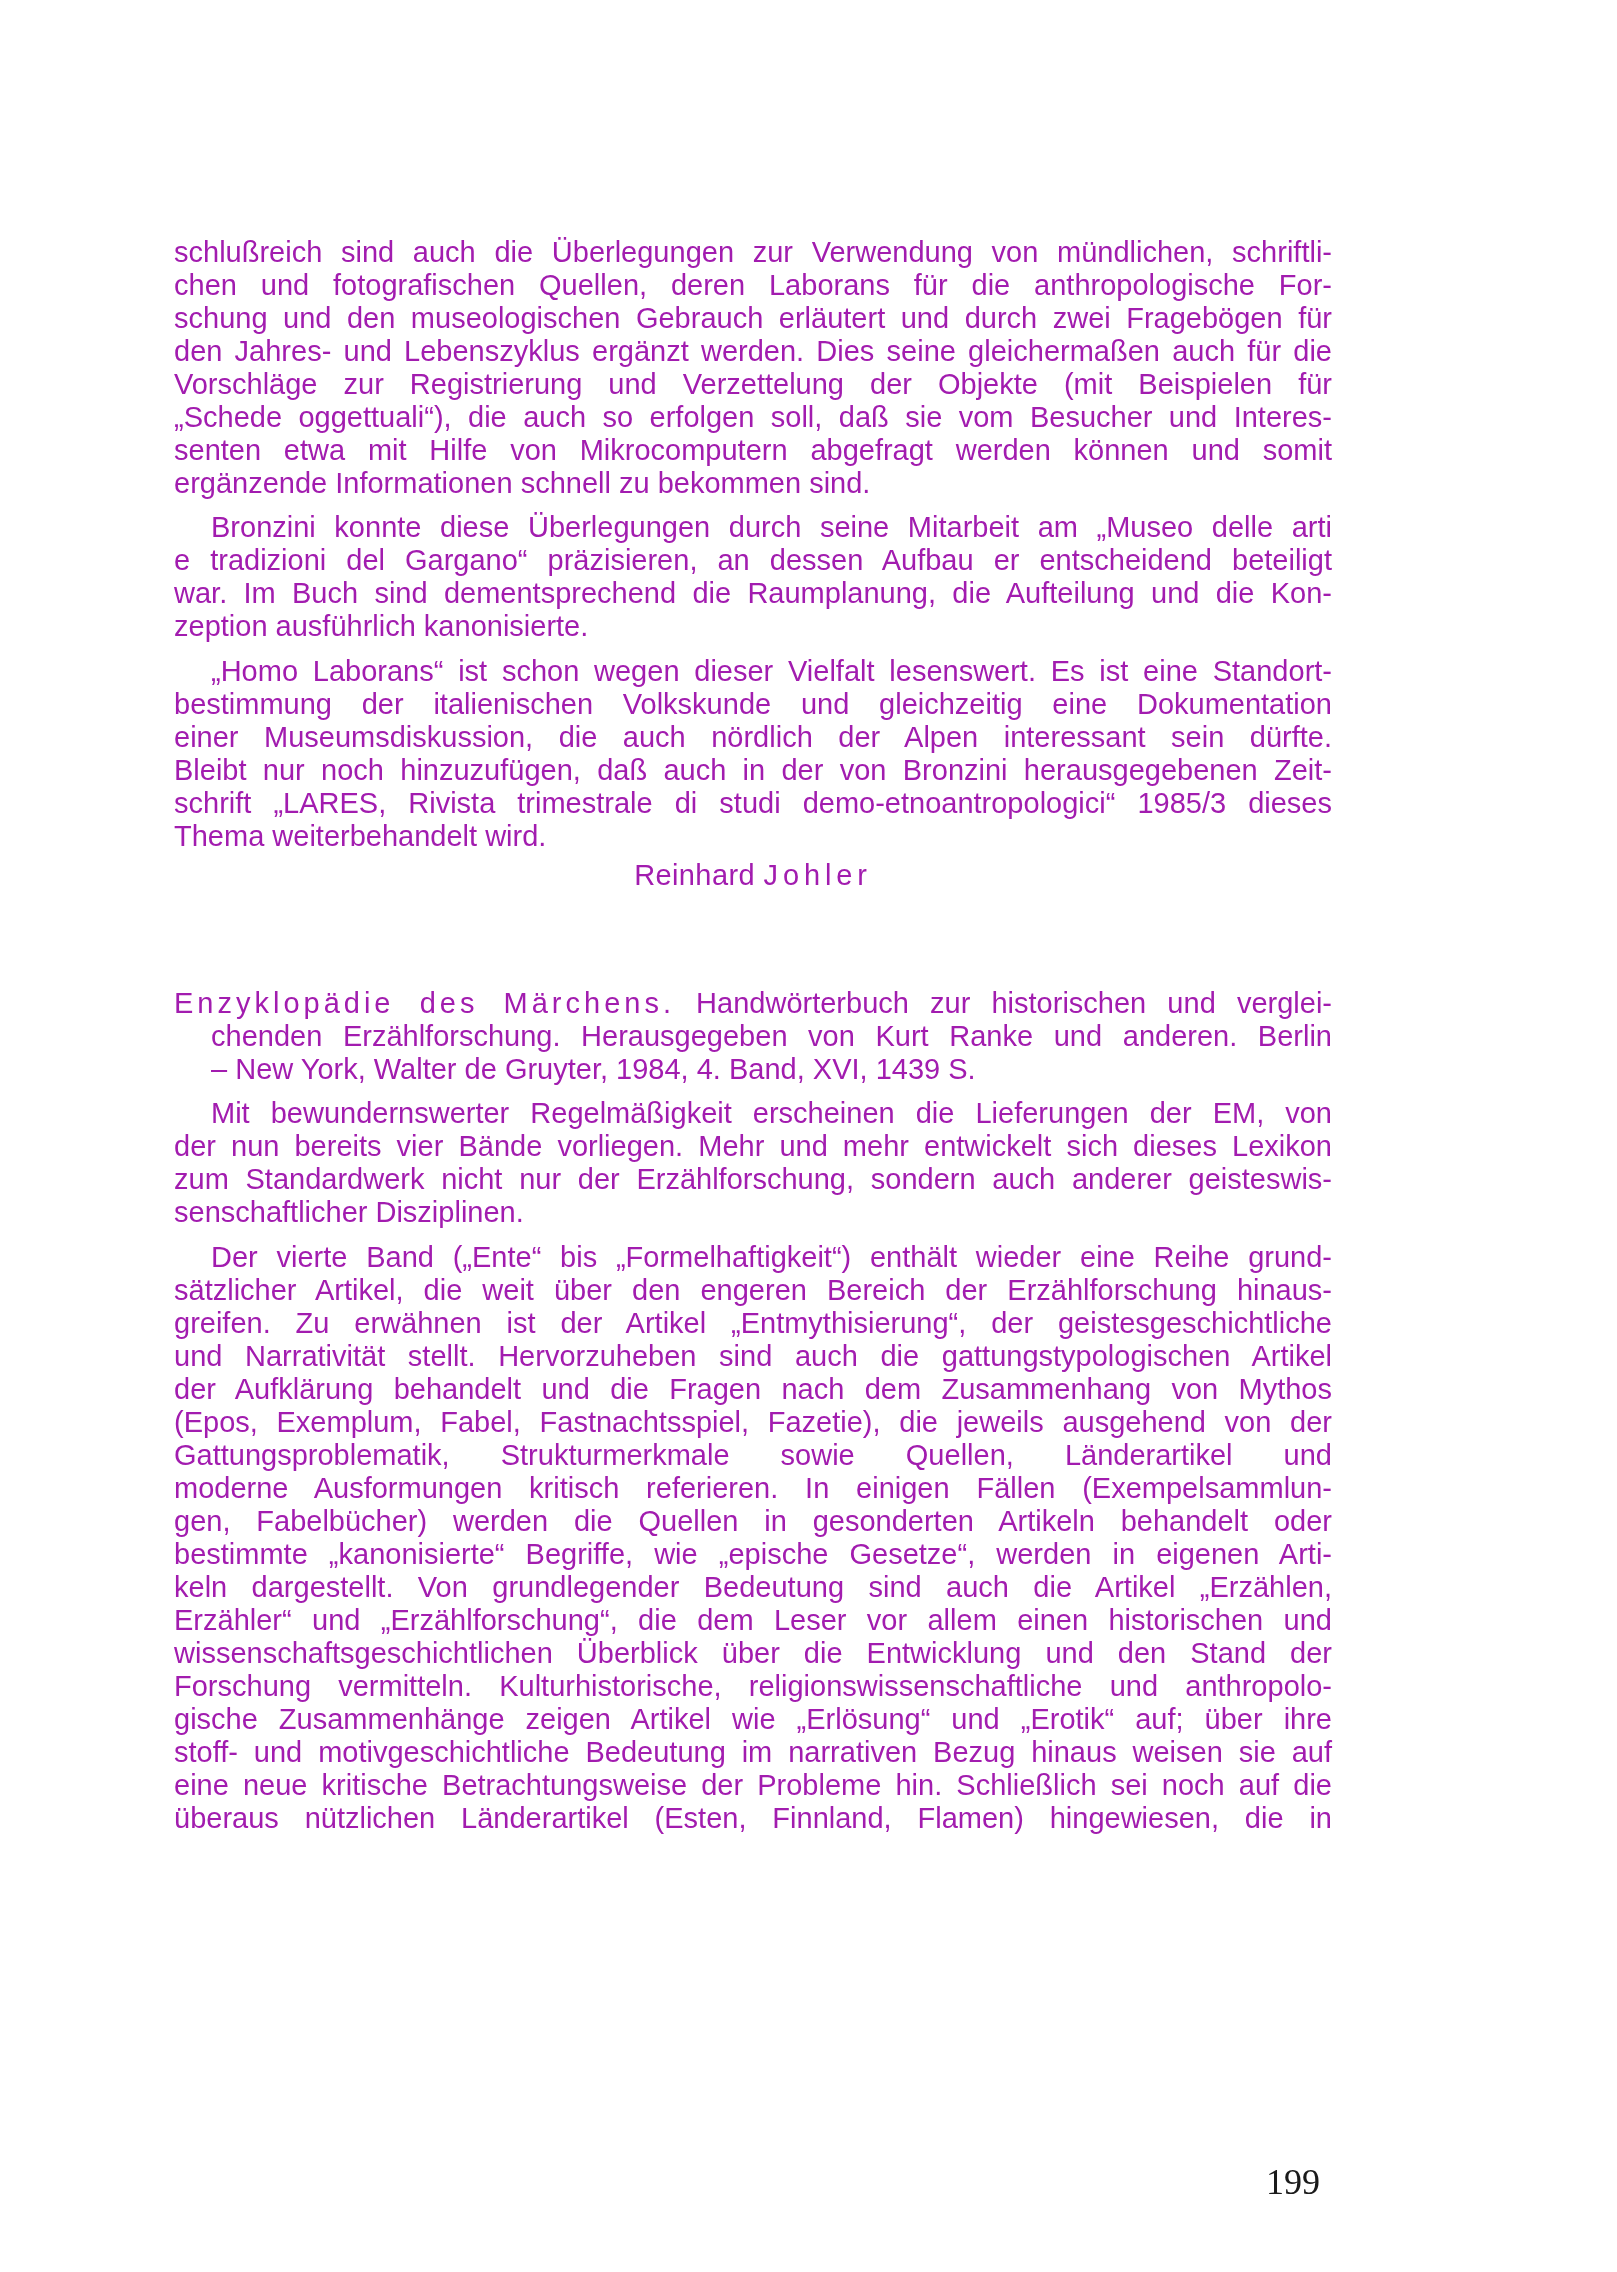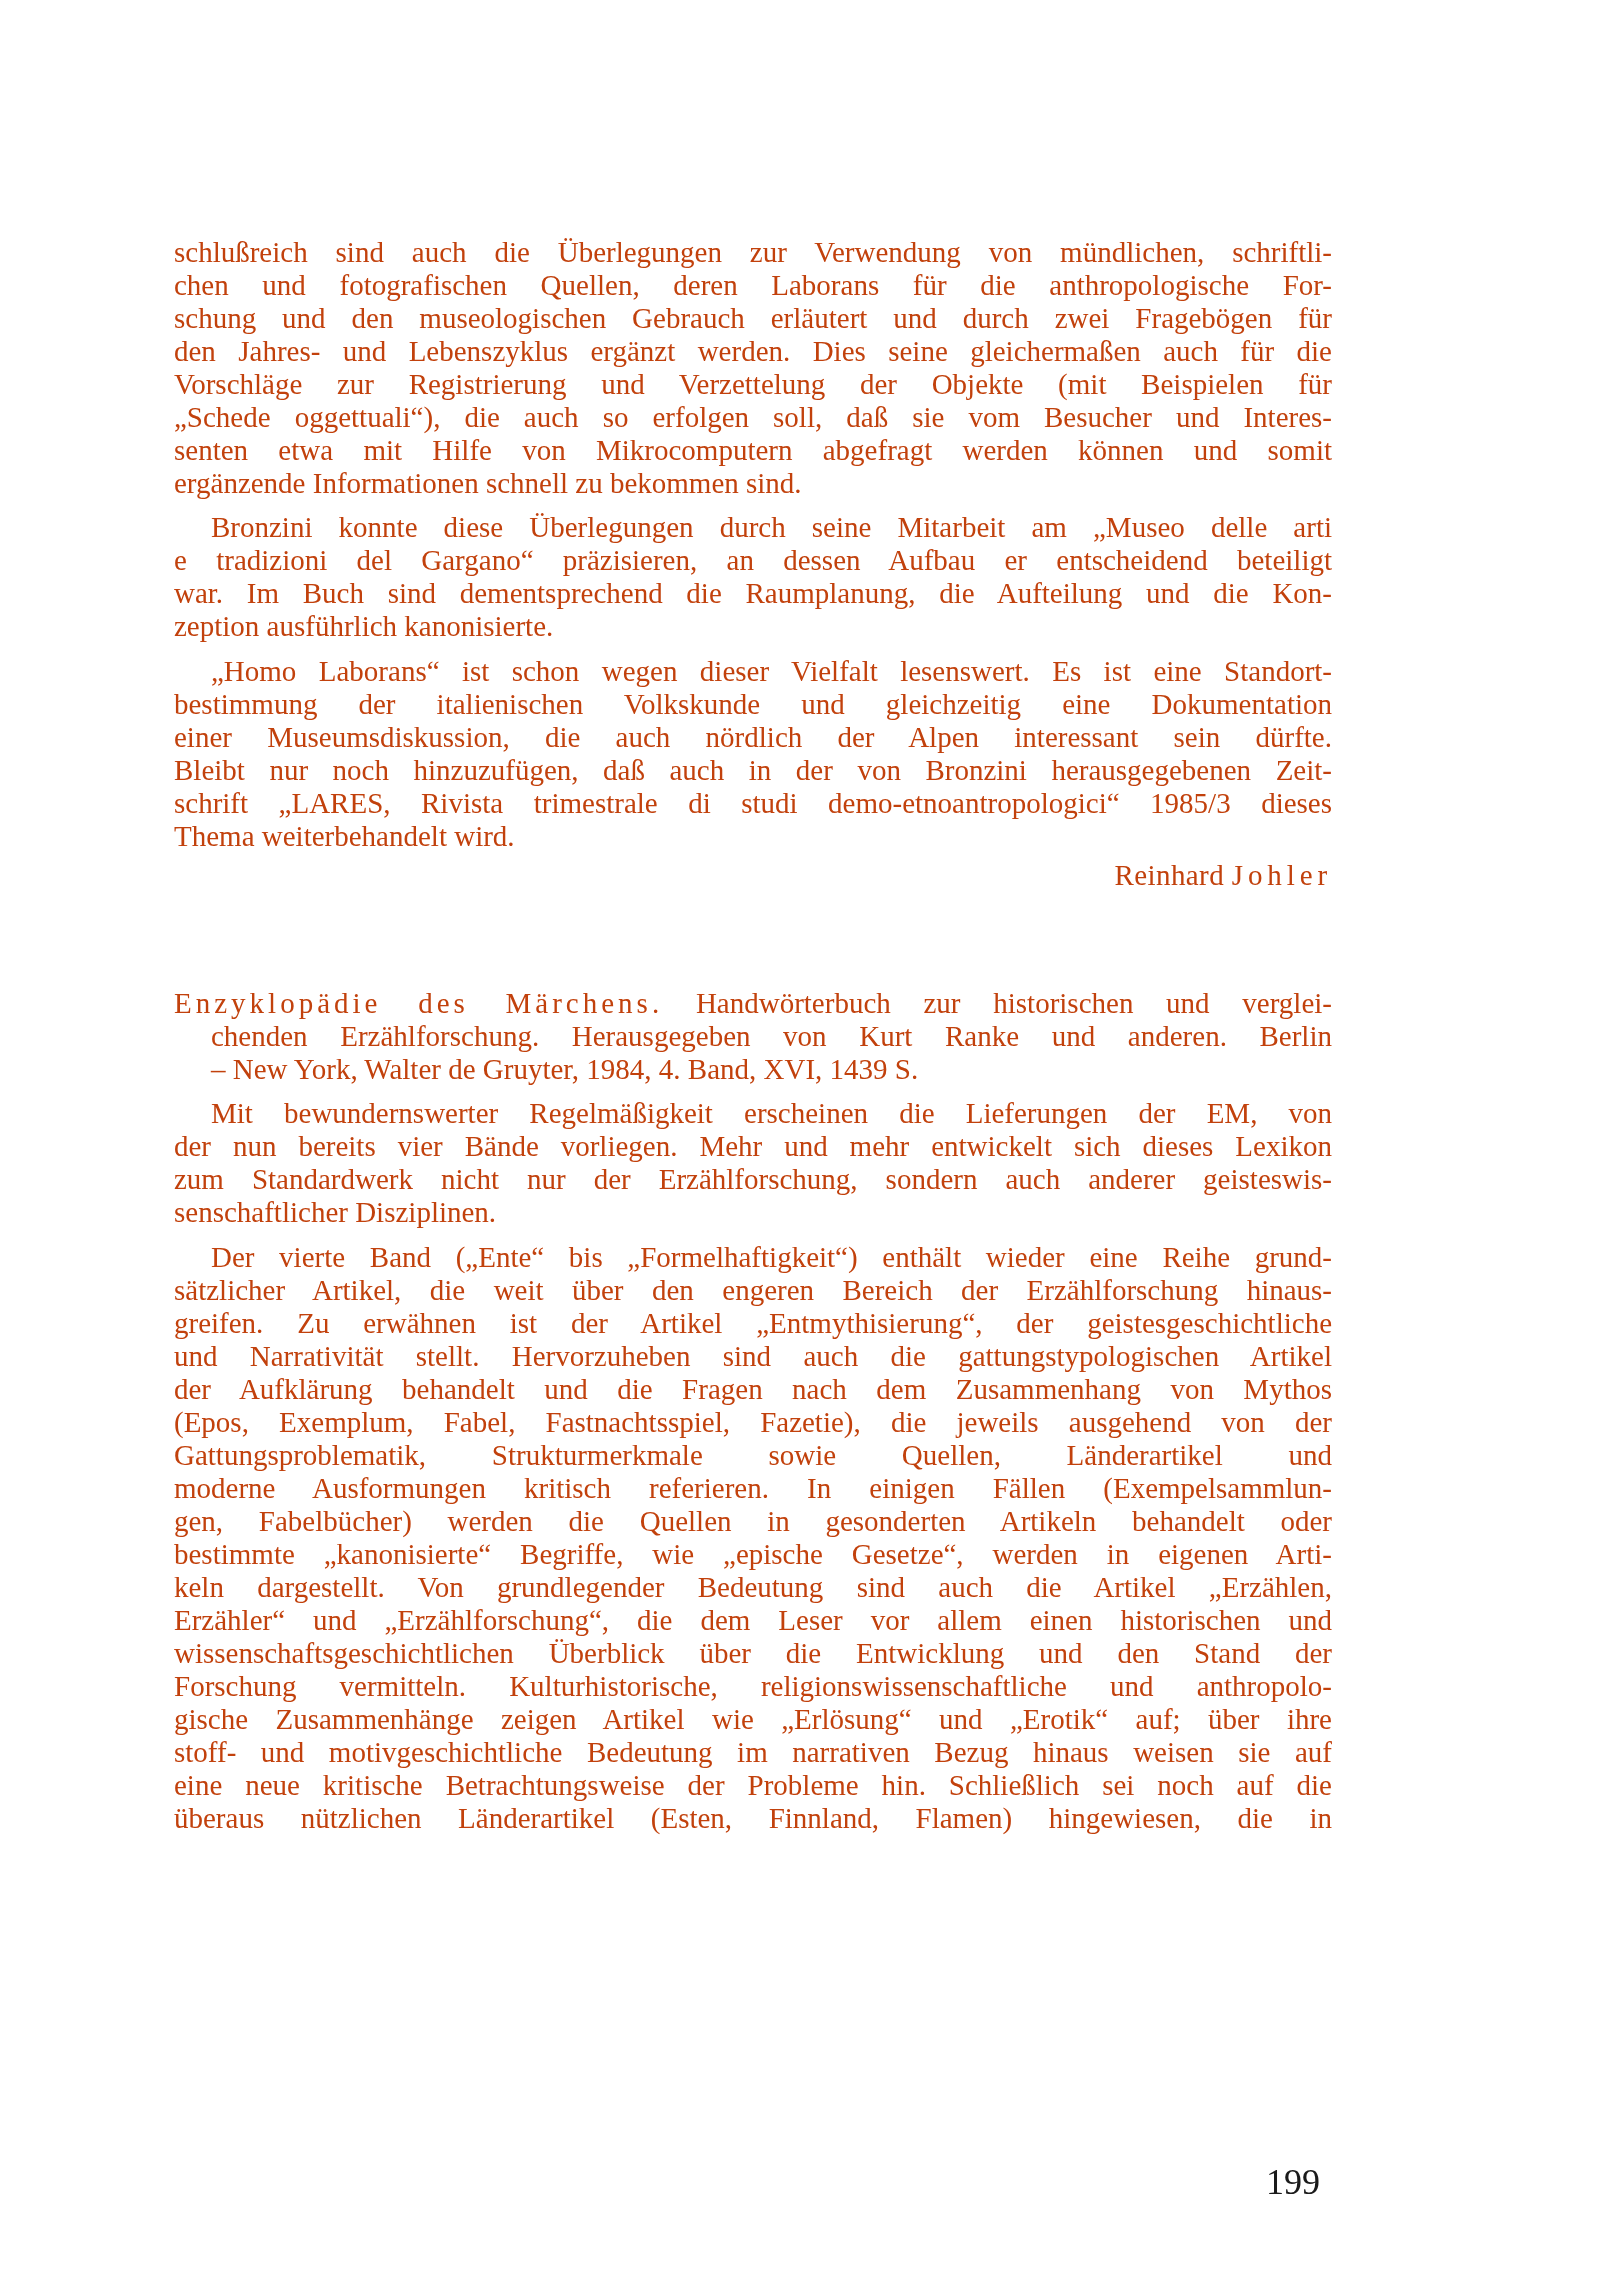--- a/index.html
+++ b/index.html
@@ -1,27 +1,27 @@
 <!DOCTYPE html>
 <html style="font-size:13px"><head>
 <meta charset="utf-8">
 <style>
   html, body { margin: 0; padding: 0; background: #ffffff; }
   body { width: 1618px; height: 2273px; position: relative; overflow: hidden; }
   .page {
     position: absolute; left: 174px; top: 236px; width: 1158px;
-    font-family: Liberation Serif, serif;
-    font-size: 29px; line-height: 33px; color: #c2410c;
+    font-family: Liberation Sans, sans-serif;
+    font-size: 29px; line-height: 33px; color: #a21caf;
     text-align: justify; hyphens: manual;
   }
   .line { display: block; text-align: justify; text-align-last: justify; white-space: nowrap; overflow: visible; height: 33px; }
   .line.last { text-align-last: left; }
   .indent { padding-left: 37px; }
   .para-gap { height: 11.3px; }
-  .signature { display: block; text-align: right; letter-spacing: 0.4px; height: 33px; margin-top: 6.5px; }
+  .signature { display: block; text-align: center; letter-spacing: 0.4px; height: 33px; margin-top: 6.5px; }
   .signature .spaced { letter-spacing: 4.9px; }
   .section-gap { height: 95px; }
   .ref-title .spaced { letter-spacing: 4px; }
   .hang { padding-left: 37px; }
   .page-number {
     position: absolute; left: 1266px; top: 2161px;
     font-family: "Liberation Serif", "DejaVu Serif", serif;
     font-size: 36px; color: #1a1a1a;
   }
 </style>

